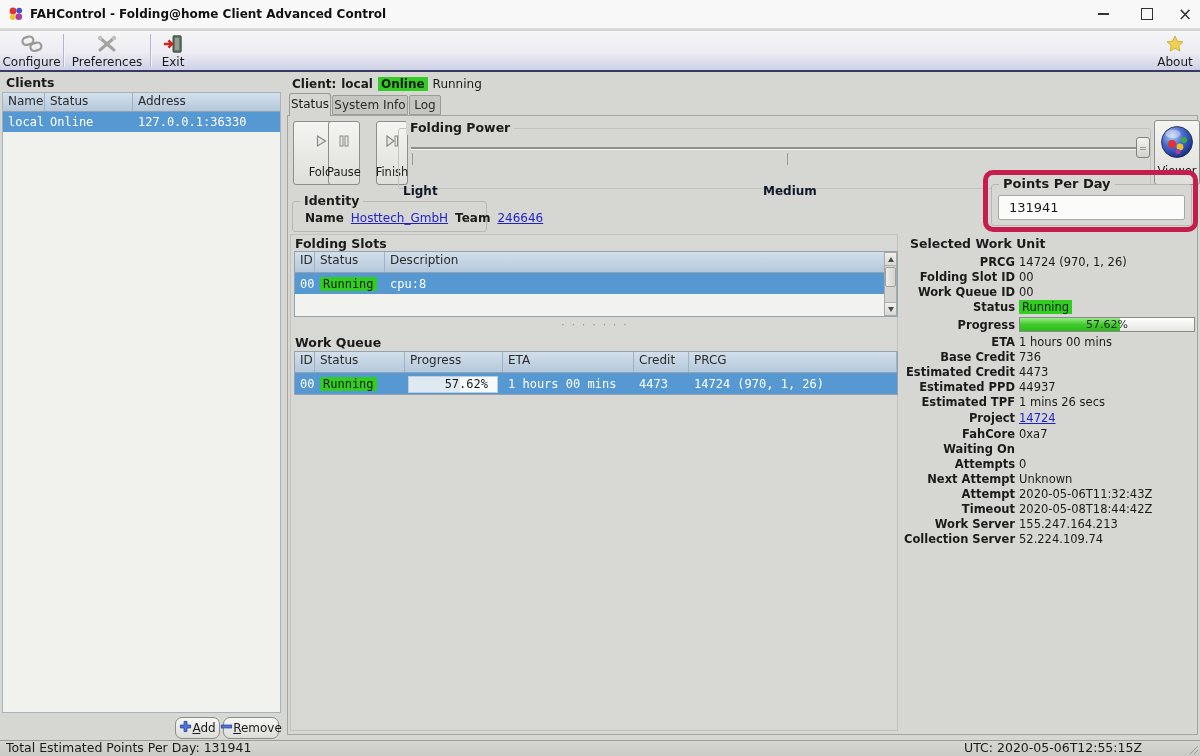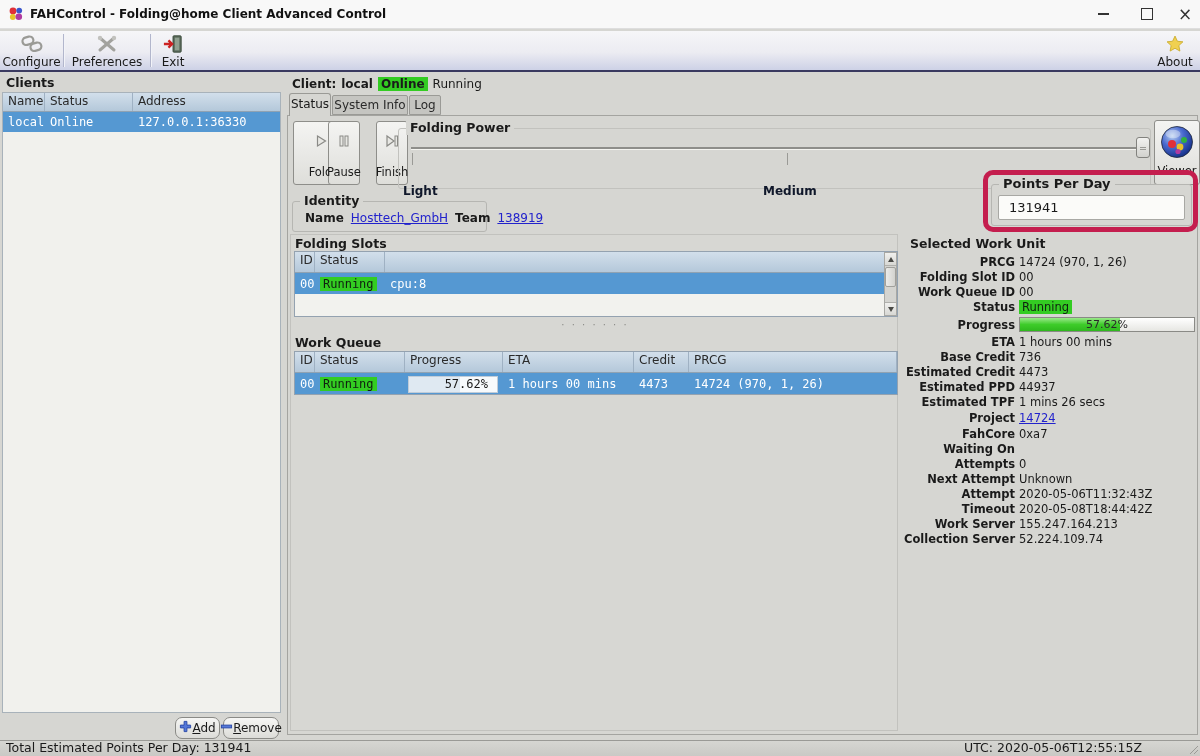--- a/index.html
+++ b/index.html
@@ -291,37 +291,38 @@
     </span>
     <span class="clabel">Viewer</span>
   </div>
 
   <div class="groupbox gb-identity">
     <span class="legend">Identity</span>
     <div class="identity-row">
       <span class="bold">Name</span>
       <span class="link">Hosttech_GmbH</span>
       <span class="bold">Team</span>
-      <span class="link">138919</span>
+      <span class="link">246646</span>
     </div>
   </div>
 
   <div class="groupbox gb-ppd">
     <span class="legend">Points Per Day</span>
     <div class="ppd-field">131941</div>
   </div>
   <div class="abs ppd-annotation"></div>
 
   <div class="abs left-box"></div>
 
   <div class="abs section-label" style="left:295px;top:236px;">Folding Slots</div>
   <div class="abs data-table" style="left:294px;top:251px;width:604px;height:66px;">
     <div class="thead" style="height:20px;">
       <div class="th s-id">ID</div>
       <div class="th s-status">Status</div>
+      <div class="th s-desc">Description</div>
     </div>
     <div class="dt-row mono">
       <div class="td s-id">00</div>
       <div class="td s-status"><span class="badge-green">Running</span></div>
       <div class="td s-desc">cpu:8</div>
     </div>
   </div>
   <div class="abs vscroll">
     <div class="sb-btn" style="top:0;">
         <span class="tri-up"></span>

